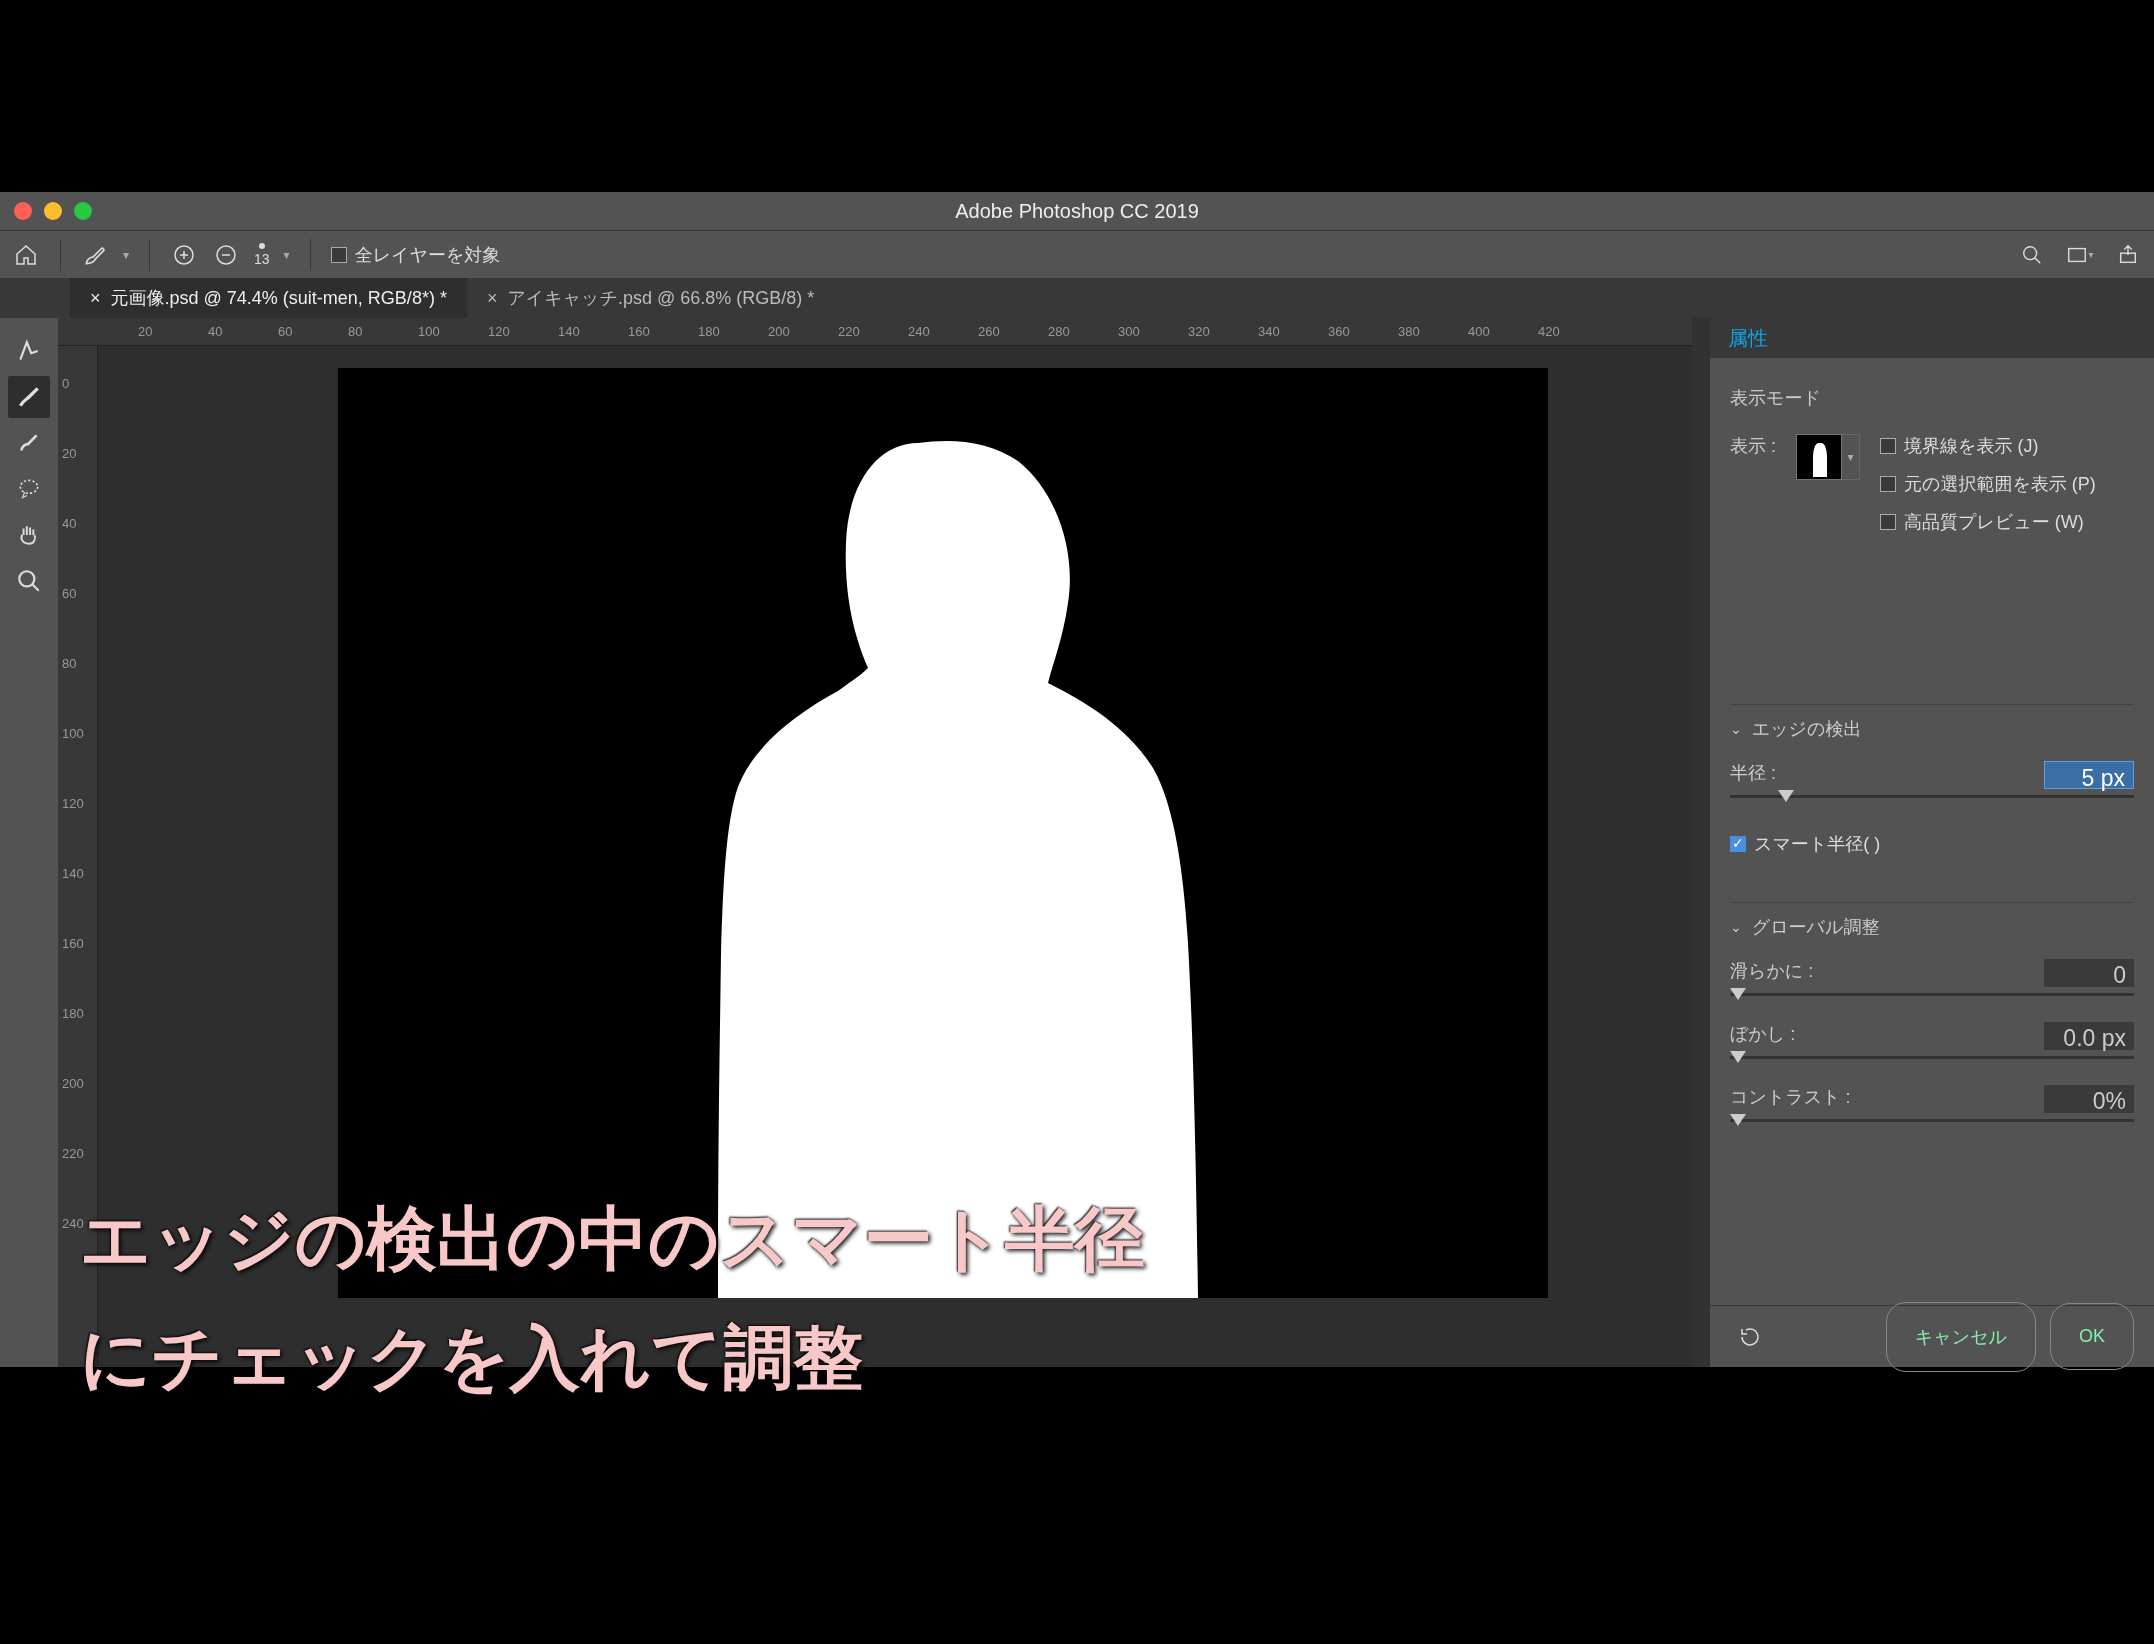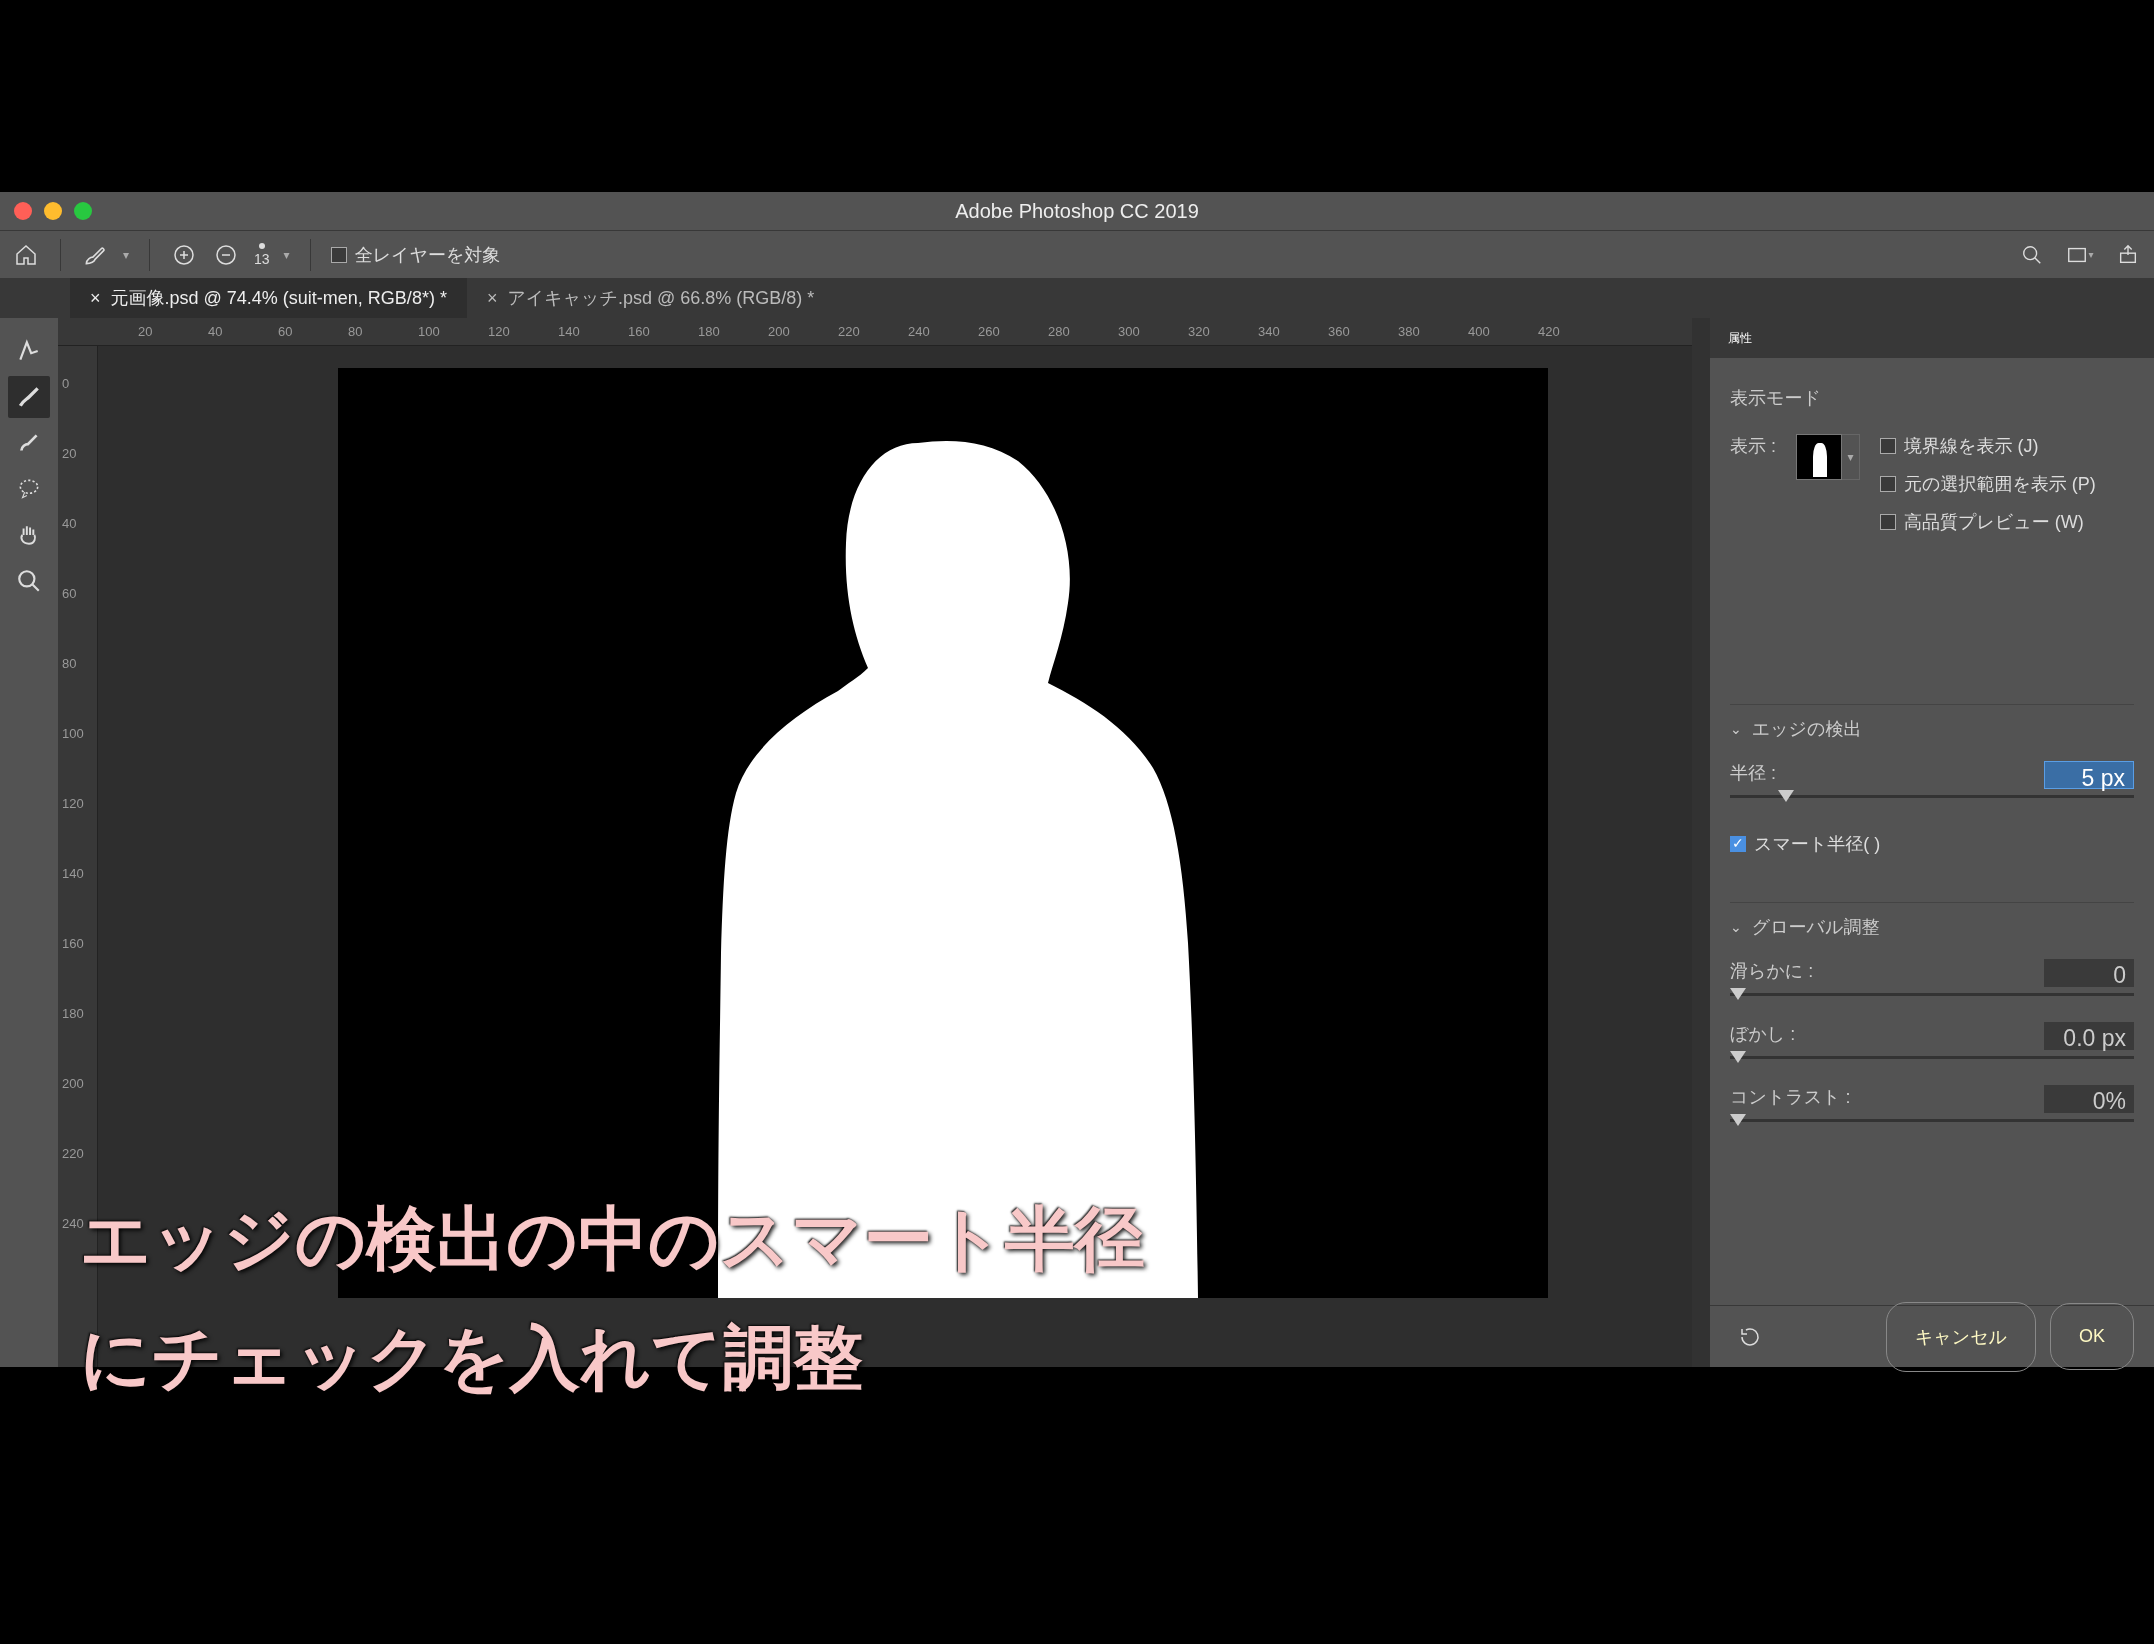--- a/index.html
+++ b/index.html
@@ -36,38 +36,38 @@
 .canvaswrap{flex:1;background:#2e2e2e;position:relative;display:flex;flex-direction:column;}
 .hruler{height:28px;background:#383838;display:flex;position:relative;font-size:13px;color:#999;overflow:hidden;border-bottom:1px solid #222;}
 .hruler span{position:absolute;top:6px;}
 .vruler{width:40px;background:#383838;position:absolute;left:0;top:28px;bottom:0;font-size:13px;color:#999;border-right:1px solid #222;}
 .vruler span{position:absolute;left:4px;writing-mode:horizontal-tb;}
 .canvas{position:absolute;left:280px;top:50px;width:1210px;height:930px;background:#000;}
 .silhouette{position:absolute;left:380px;top:65px;width:480px;height:865px;}
 .silhouette svg{width:100%;height:100%;}
 .gap{width:18px;background:#323232;}
 .panel{width:444px;background:#535353;display:flex;flex-direction:column;}
-.panel-title{height:40px;background:#383838;display:flex;align-items:center;padding-left:18px;font-size:12px;color:#ffffff;}
+.panel-title{height:40px;background:#383838;display:flex;align-items:center;padding-left:18px;font-size:20px;color:#0ea5e9;}
 .panel-body{flex:1;padding:16px 20px;display:flex;flex-direction:column;gap:14px;overflow:hidden;}
 .section{padding:12px 0;}
 .secrow{display:flex;align-items:center;gap:10px;font-size:18px;color:#ccc;}
 .chev{font-size:14px;}
 .viewmode{display:flex;gap:20px;align-items:flex-start;padding:10px 0;}
 .viewthumb{width:46px;height:46px;background:#000;border:1px solid #777;position:relative;}
 .viewthumb::after{content:"";position:absolute;left:16px;top:8px;width:14px;height:34px;background:#fff;border-radius:40% 40% 0 0;}
 .vdrop{width:18px;height:46px;display:flex;align-items:center;justify-content:center;color:#aaa;font-size:12px;border:1px solid #666;border-left:none;}
 .vmchecks{display:flex;flex-direction:column;gap:14px;}
 .slider-row{display:flex;align-items:flex-start;justify-content:space-between;font-size:18px;color:#ccc;}
 .slider-row .val{width:90px;height:28px;background:#3a3a3a;text-align:right;padding:3px 8px;font-size:23px;}
 .slider-row .val.selected{background:#3a6ea5;color:#fff;border:1px solid #5a9ee5;}
 .slider-track{height:3px;background:#333;position:relative;margin-top:6px;}
 .slider-thumb{position:absolute;top:-5px;width:0;height:0;border-left:8px solid transparent;border-right:8px solid transparent;border-top:12px solid #ccc;}
 .panel-footer{height:62px;border-top:1px solid #383838;display:flex;align-items:center;justify-content:flex-end;gap:14px;padding:0 20px;}
 .panel-footer .reset{margin-right:auto;margin-left:6px;}
-.btn{padding:22px 28px;border:1px solid #888;border-radius:20px;font-size:18px;color:#fef9c3;background:transparent;cursor:pointer;}
+.btn{padding:22px 28px;border:1px solid #888;border-radius:20px;font-size:18px;color:#86efac;background:transparent;cursor:pointer;}
 .statusbar{height:32px;background:#383838;display:flex;align-items:center;font-size:17px;color:#bbb;padding-left:72px;gap:30px;}
 .statusbar .sep{font-size:14px;color:#888;}
 .overlay{position:absolute;left:80px;top:1180px;font-size:70px;font-weight:700;color:#f8c8c8;text-shadow:2px 2px 4px rgba(0,0,0,0.9),-1px -1px 2px rgba(0,0,0,0.9);line-height:1.7;}
 </style>
 </head>
 <body>
 
 <div class="window">
   <div class="titlebar">
     <div class="traffic">

